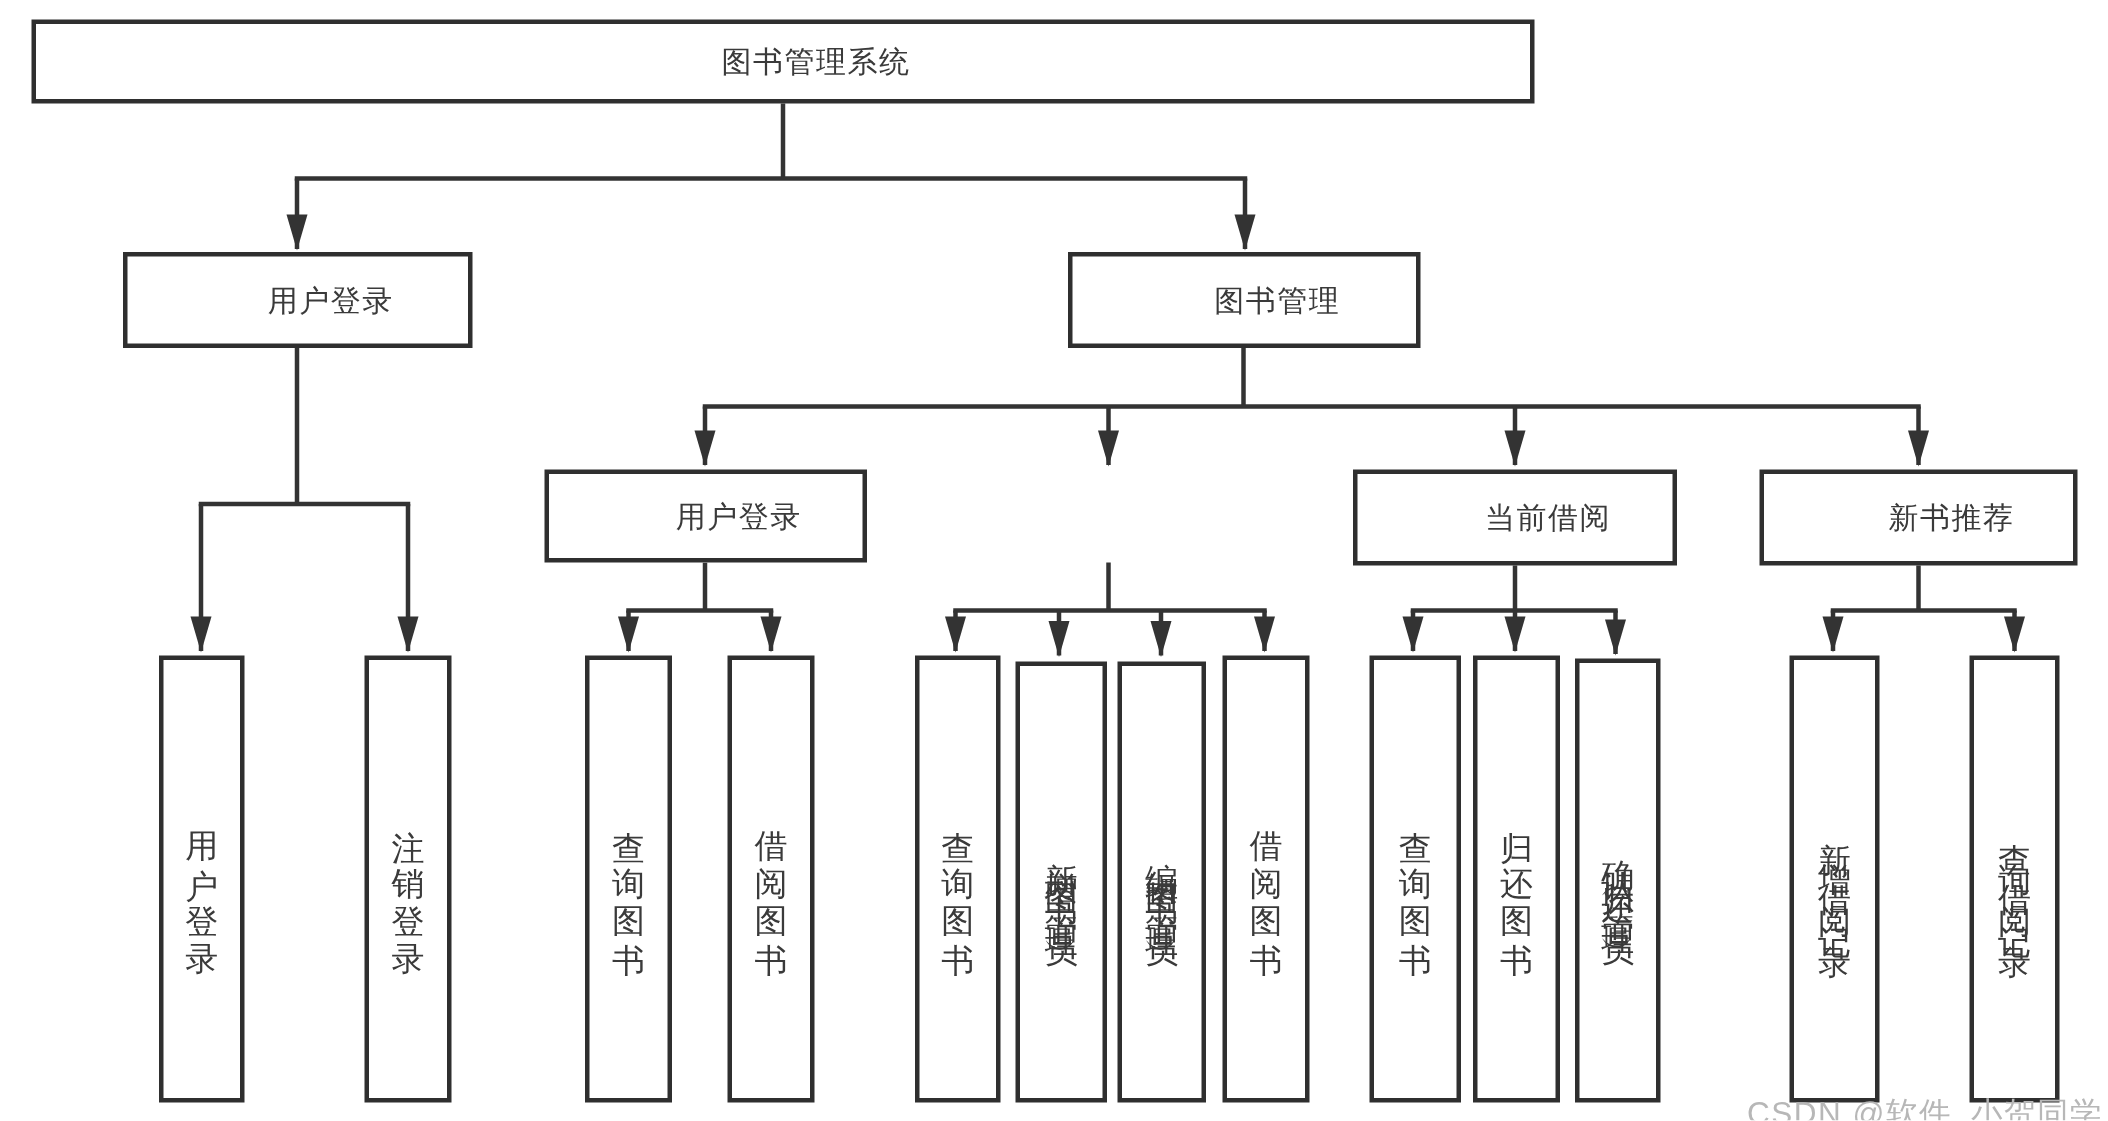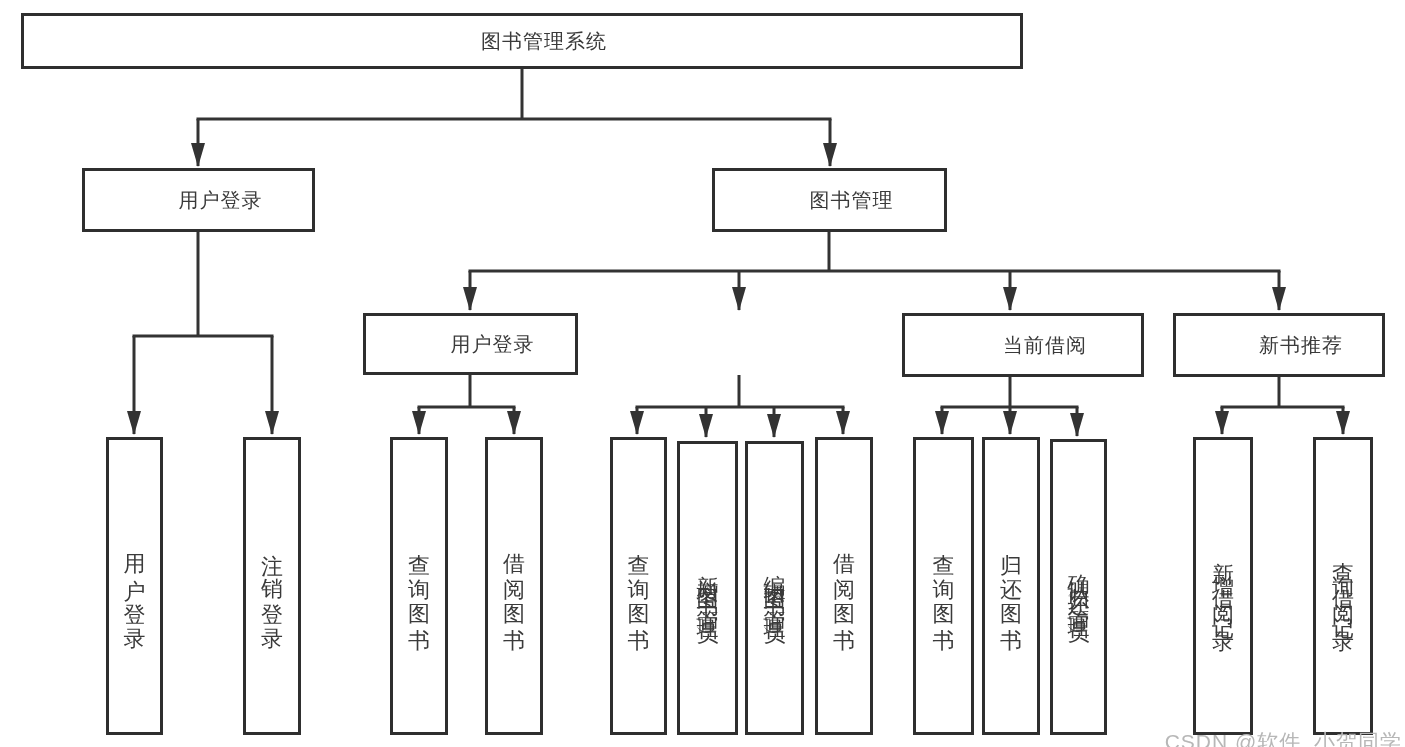--- a/index.html
+++ b/index.html
@@ -117,21 +117,21 @@
       <path d="M1343 407 V434" marker-end="url(#ah)"></path>
     </g>
   </svg>
 
   <div class="box hbox" style="left:21px;top:13px;width:1002px;height:56px">图书管理系统</div>
 
   <div class="box hbox" style="left:82px;top:168px;width:233px;height:64px">用户登录</div>
   <div class="box hbox" style="left:712px;top:168px;width:235px;height:64px">图书管理</div>
 
   <div class="box hbox" style="left:363px;top:313px;width:215px;height:62px">用户登录</div>
-  <div class="box hbox" style="left:902px;top:313px;width:242px;height:64px">当前借阅</div>
+  <div class="box hbox" style="left:902px;top:313px;width:216px;height:64px">当前借阅</div>
   <div class="box hbox" style="left:1173px;top:313px;width:212px;height:64px">新书推荐</div>
 
   <div class="box" style="left:106px;top:437px;width:57px;height:298px">
     <span class="vtext vs4">用户登录</span>
   </div>
   <div class="box" style="left:243px;top:437px;width:58px;height:298px">
     <span class="vtext vs4">注销登录</span>
   </div>
 
   <div class="box" style="left:390px;top:437px;width:58px;height:298px">

